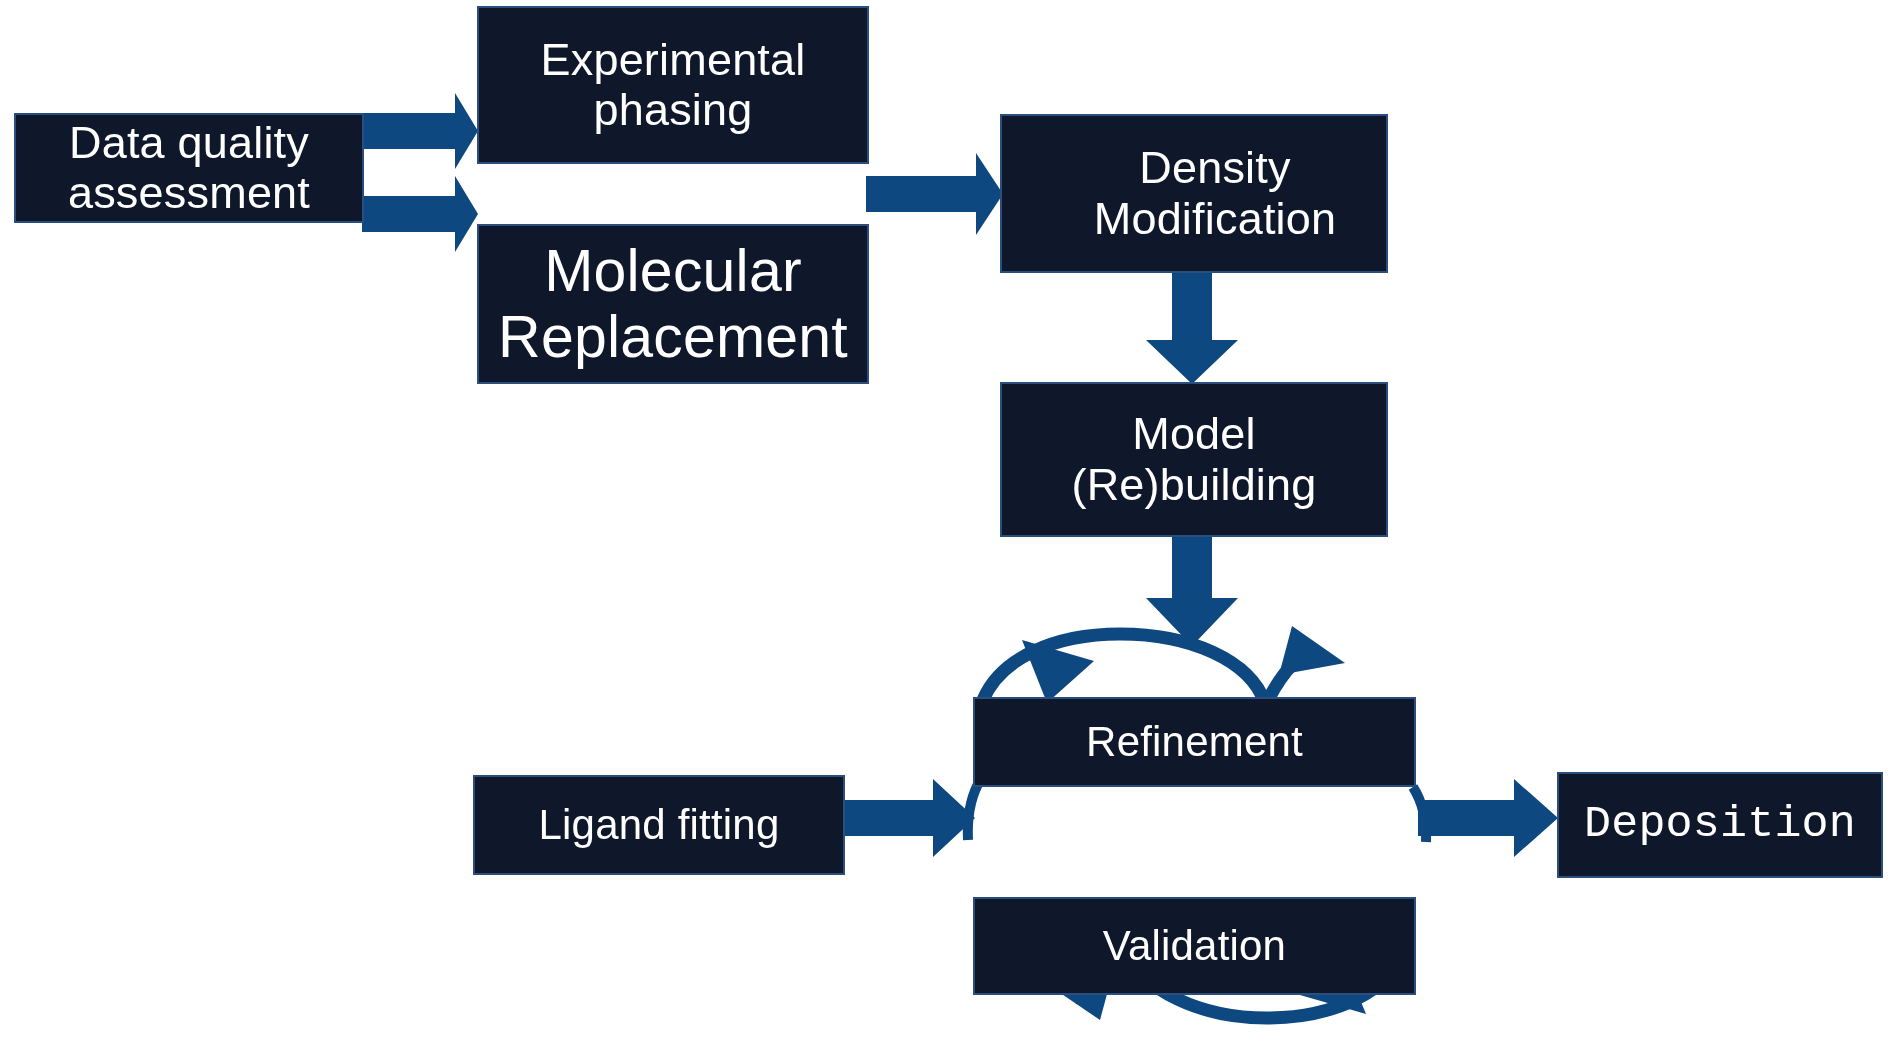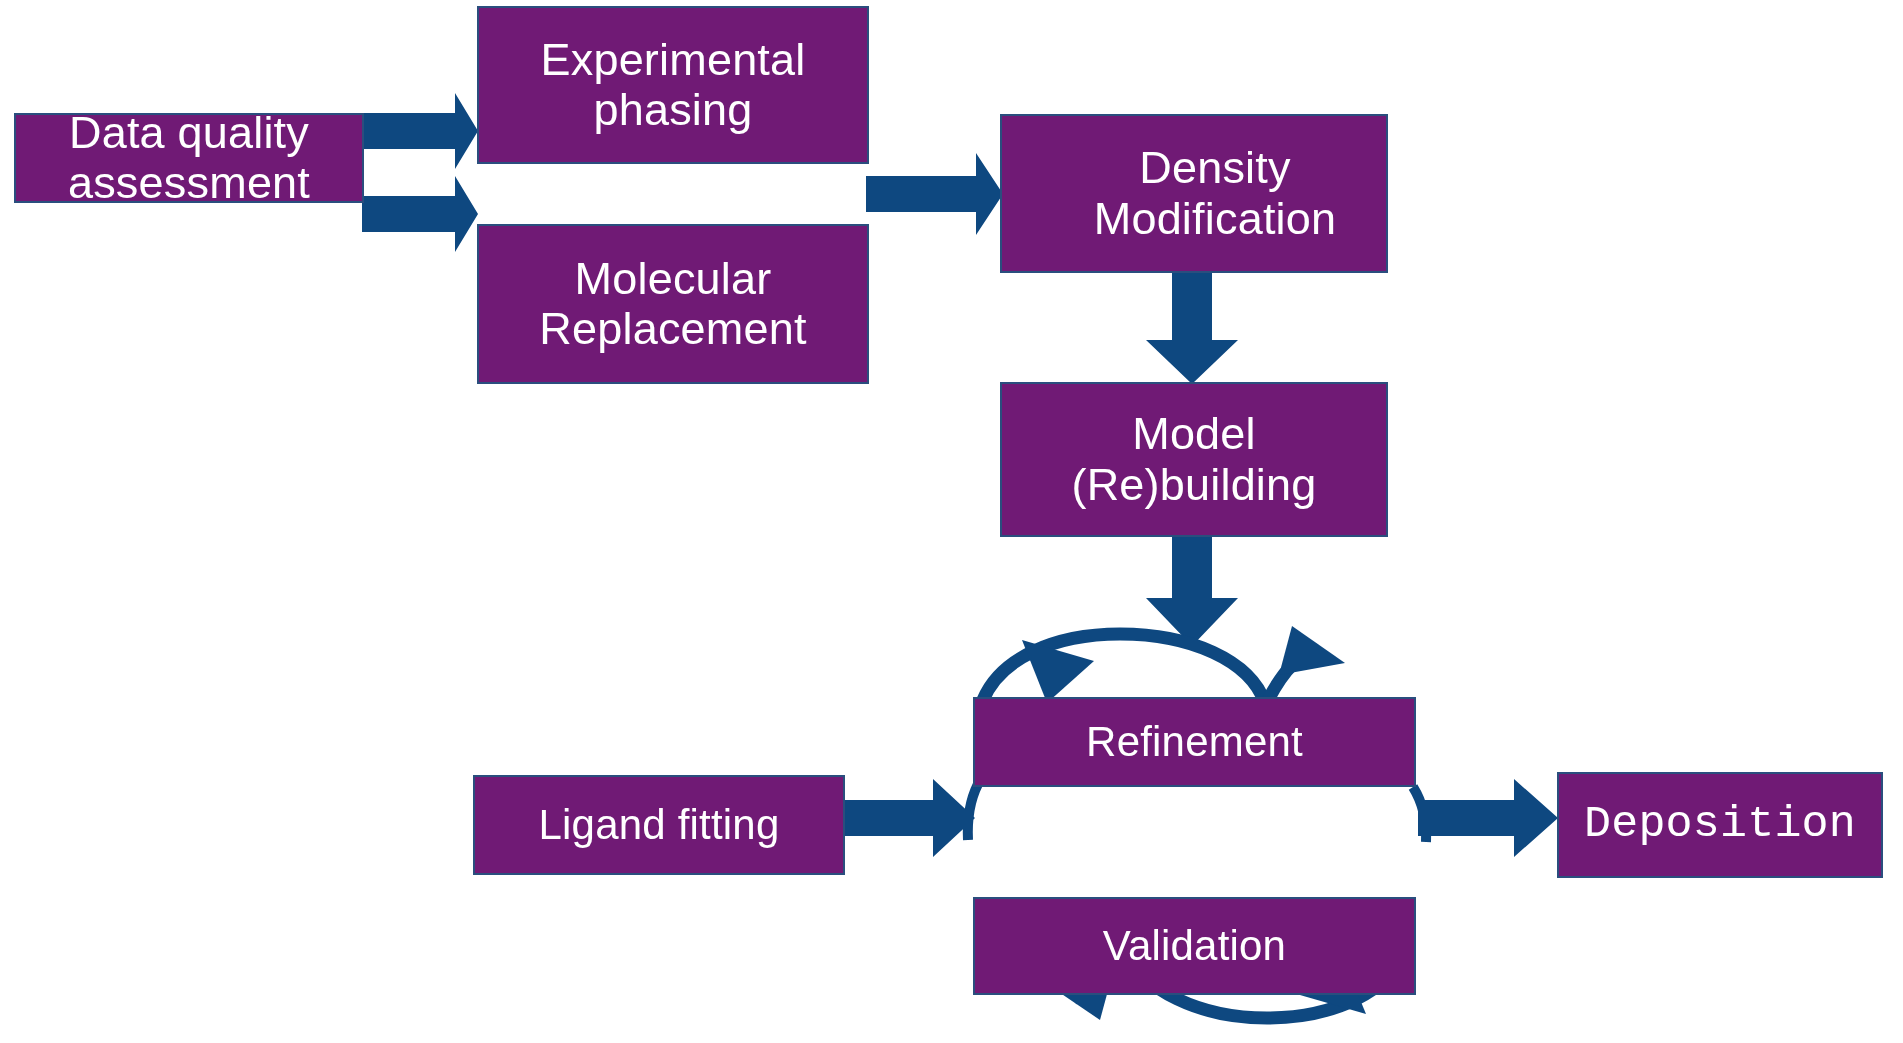--- a/index.html
+++ b/index.html
@@ -21,43 +21,43 @@
   }
   .svg-layer {
     position: absolute;
     left: 0;
     top: 0;
     width: 1903px;
     height: 1043px;
   }
   .node {
     position: absolute;
-    background: #701a75;
+    background: #0f172a;
     border: 2px solid #2A4E7E;
     box-sizing: border-box;
     display: flex;
     align-items: center;
     justify-content: center;
     text-align: center;
     color: #ffffff;
     line-height: 1.12;
     letter-spacing: 0.2px;
     font-weight: 400;
   }
   .node span {
     display: block;
     width: 100%;
     padding: 0 8px;
     box-sizing: border-box;
     white-space: pre-line;
   }
   
-  #node-data-quality      { left: 14px;   top: 113px; width: 350px;  height: 90px; font-size: 45px; }
+  #node-data-quality      { left: 14px;   top: 113px; width: 350px;  height: 110px; font-size: 45px; }
   #node-exp-phasing       { left: 477px;  top: 6px;   width: 392px;  height: 158px; font-size: 45px; }
-  #node-mol-replacement   { left: 477px;  top: 224px; width: 392px;  height: 160px; font-size: 45px; }
+  #node-mol-replacement   { left: 477px;  top: 224px; width: 392px;  height: 160px; font-size: 59px; }
   #node-density-mod       { left: 1000px; top: 114px; width: 388px;  height: 159px; font-size: 45px; padding-left: 42px; }
   #node-model-rebuild     { left: 1000px; top: 382px; width: 388px;  height: 155px; font-size: 45px; }
   #node-refinement        { left: 973px;  top: 697px; width: 443px;  height: 90px;  font-size: 42px; z-index: 6; }
   #node-validation        { left: 973px;  top: 897px; width: 443px;  height: 98px;  font-size: 42px; z-index: 6; }
   #node-ligand-fitting    { left: 473px;  top: 775px; width: 372px;  height: 100px; font-size: 42px; }
   #node-deposition        { left: 1557px; top: 772px; width: 326px;  height: 106px; font-size: 45px; font-family: Liberation Mono, monospace; }
 </style>
 </head>
 <body>
 

